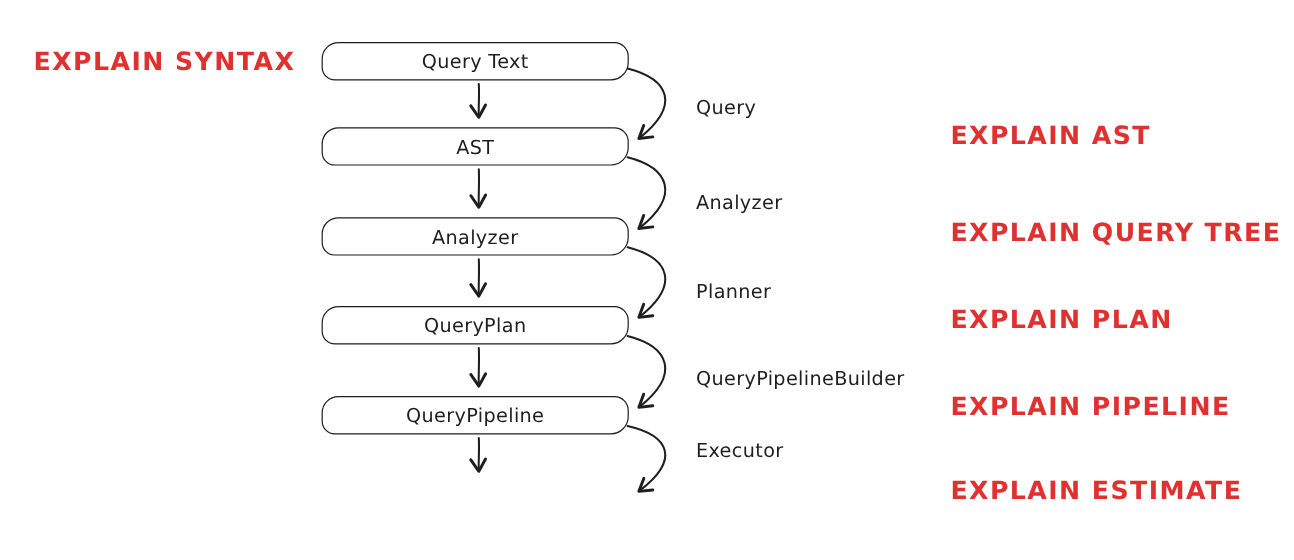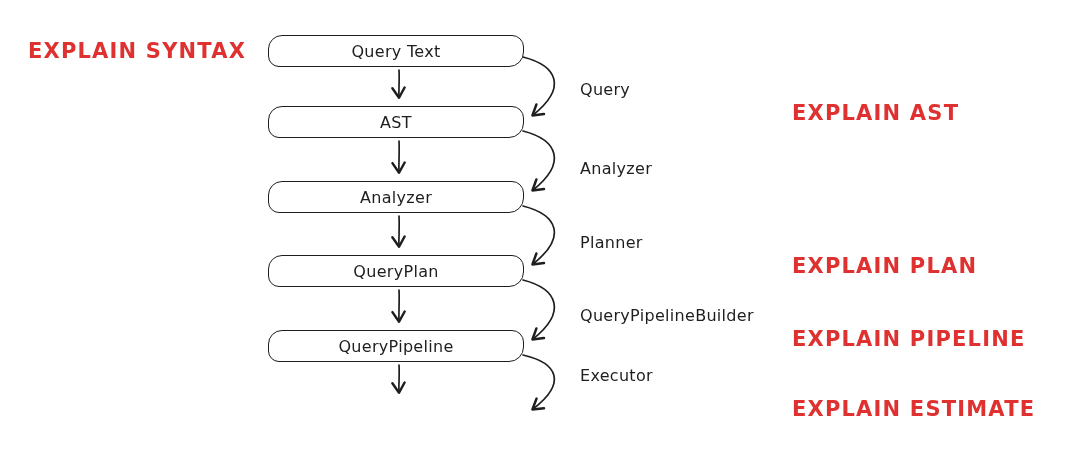--- a/index.html
+++ b/index.html
@@ -96,17 +96,18 @@
   <div class="stage" style="top:330px">QueryPipeline</div>
 
   <div class="transition-label" style="top:80px">Query</div>
   <div class="transition-label" style="top:159px">Analyzer</div>
   <div class="transition-label" style="top:233px">Planner</div>
   <div class="transition-label" style="top:306px">QueryPipelineBuilder</div>
   <div class="transition-label" style="top:366px">Executor</div>
 
   <div class="explain-label" style="top:39px; left:28px">EXPLAIN SYNTAX</div>
   <div class="explain-label right" style="top:81px">EXPLAIN AST</div>
+  <div class="explain-label right" style="top:162px">EXPLAIN QUERY TREE</div>
   <div class="explain-label right" style="top:234px">EXPLAIN PLAN</div>
   <div class="explain-label right" style="top:307px">EXPLAIN PIPELINE</div>
   <div class="explain-label right" style="top:377px">EXPLAIN ESTIMATE</div>
 
 </div>
 
 </body></html>

